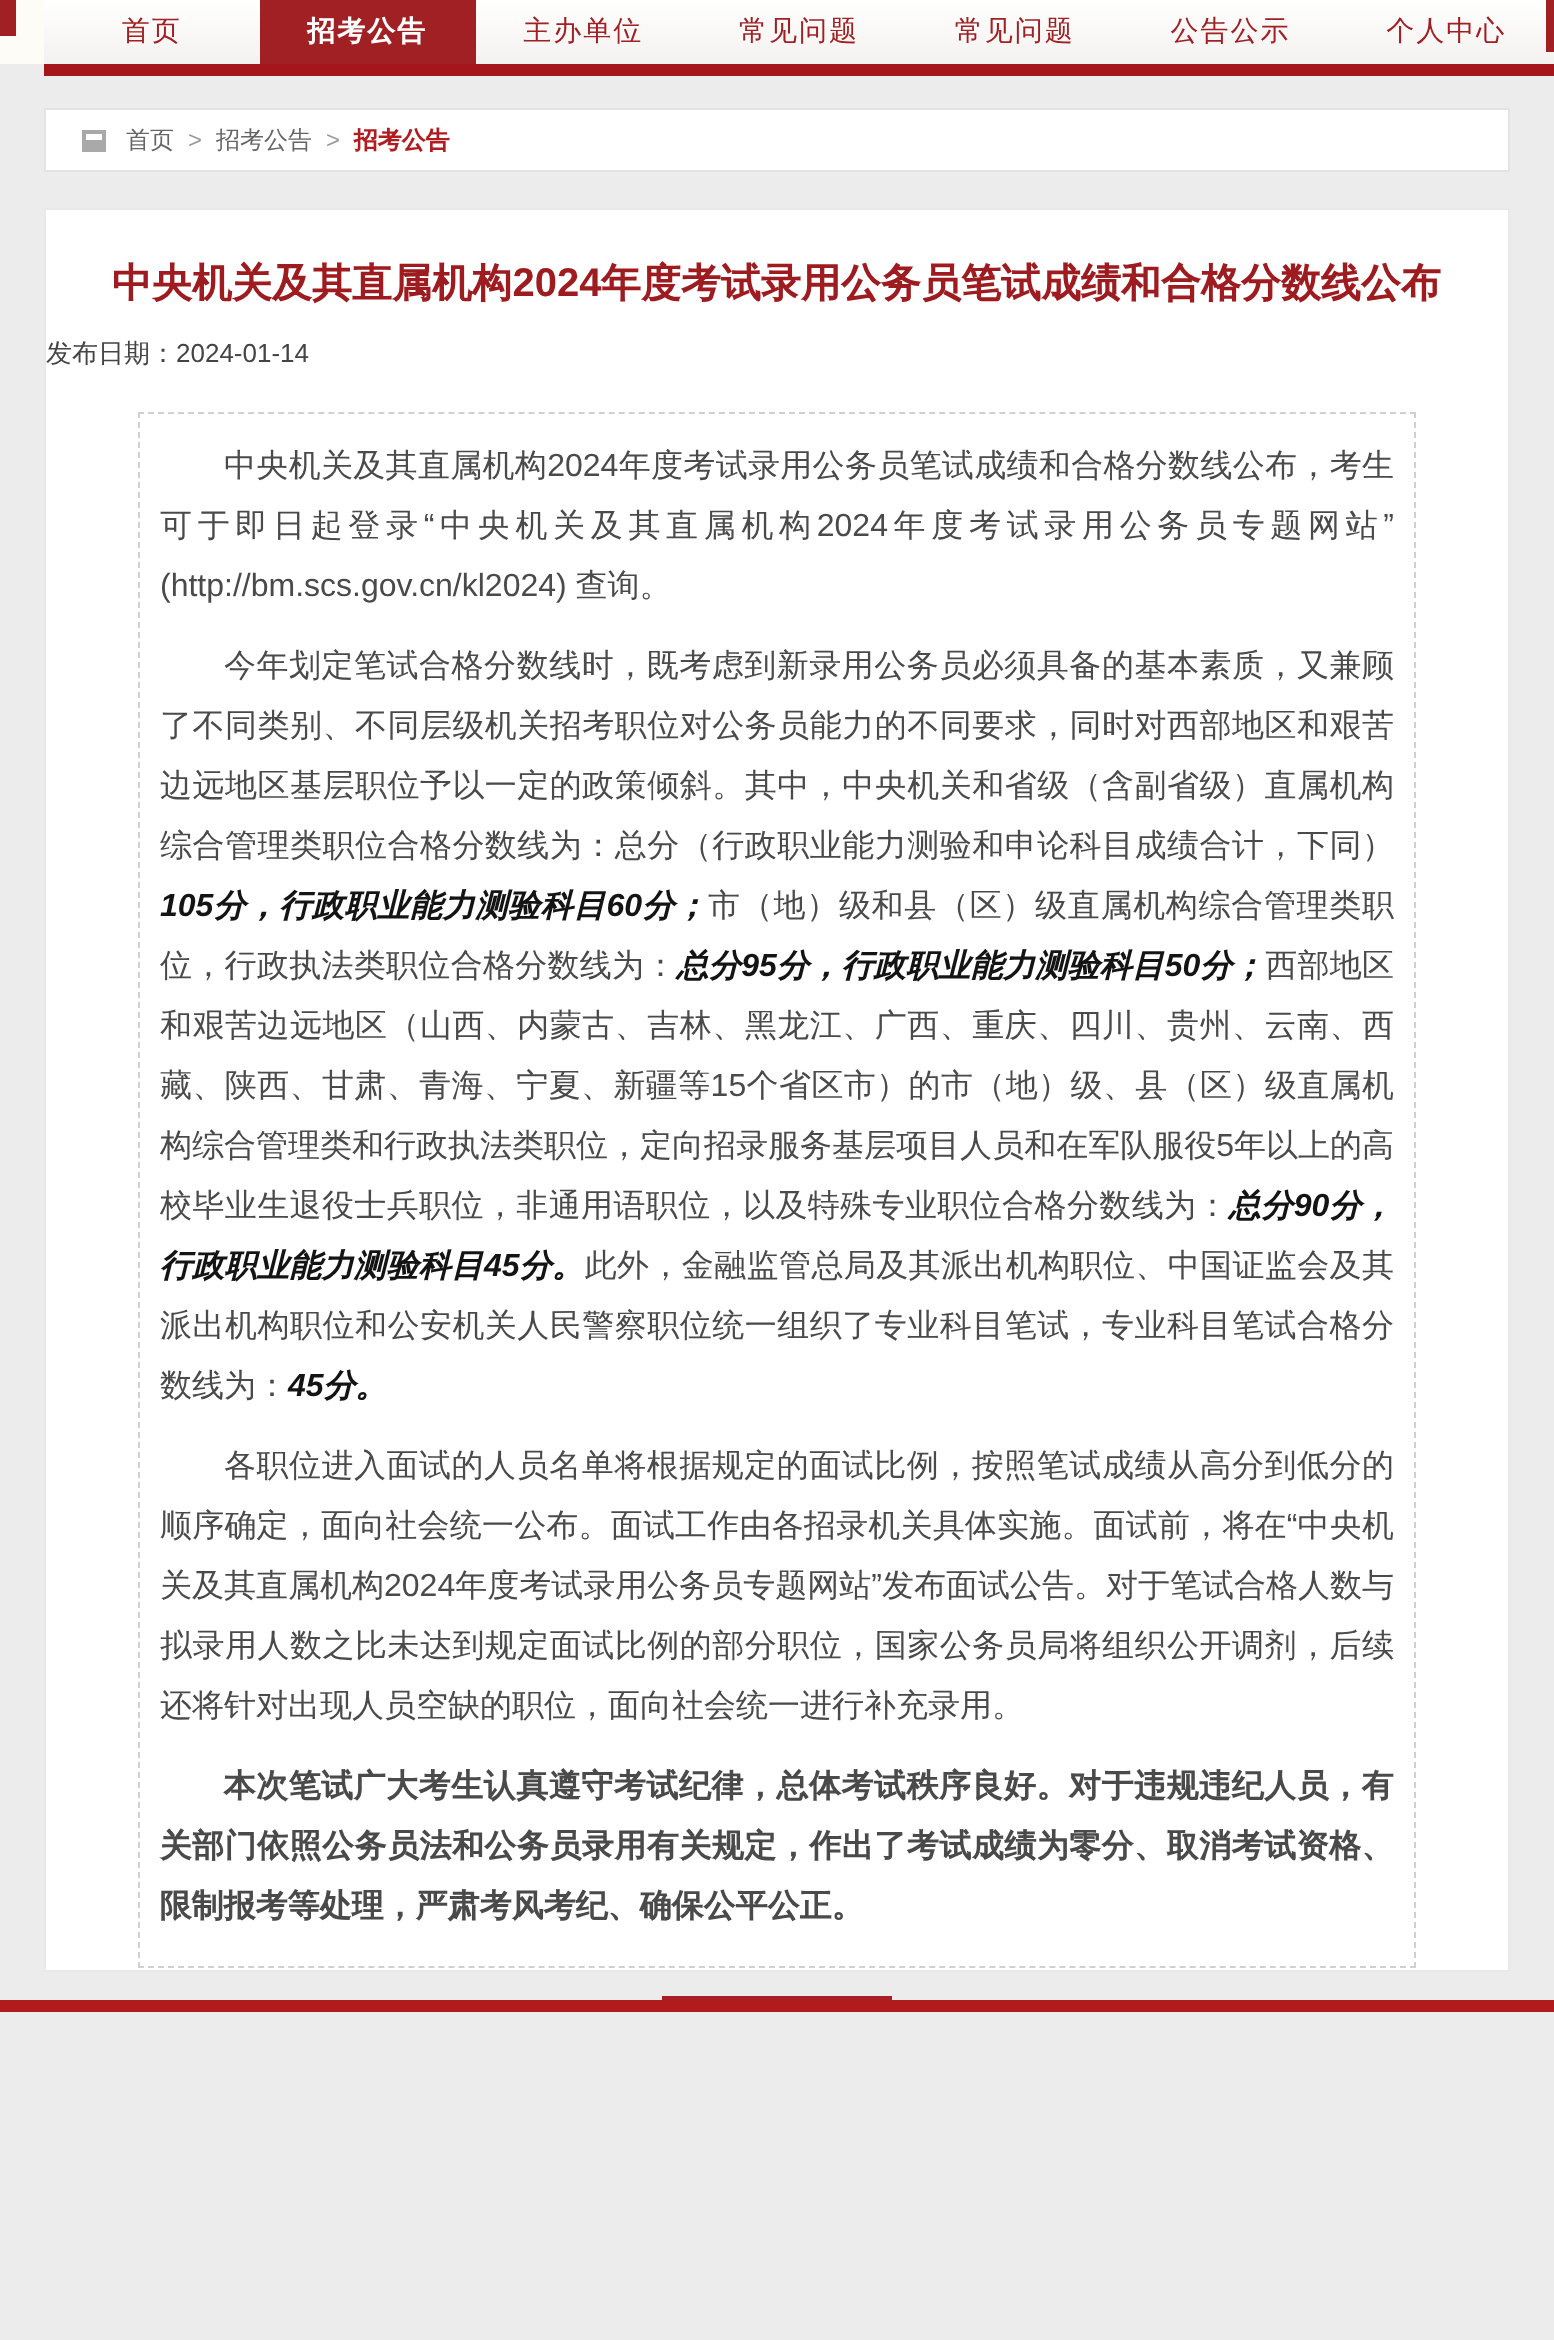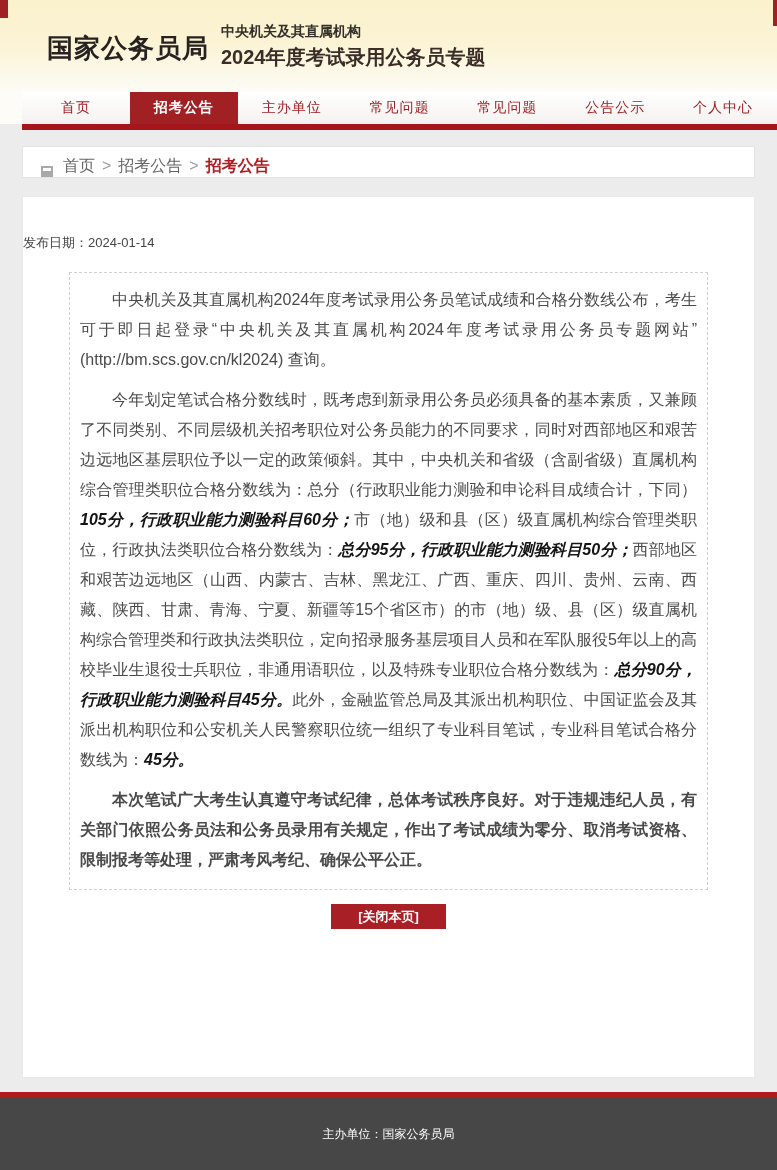--- a/index.html
+++ b/index.html
@@ -44,22 +44,22 @@
   .nav-tab.active { background:#a02024; color:#ffffff; font-weight:bold; }
   .underline-row { height:6px; background:#ececec; }
   .underline-row .bar { height:6px; margin-left:22px; background:#a5161c; }
 
   
   .main-area { height:962px; background:#ececec; overflow:hidden; }
 
   .breadcrumb-box {
     margin:16px 22px 0; height:32px; background:#ffffff;
     border:1px solid #e3e3e3;
-    display:flex; align-items:flex-end; padding-left:18px;
-    font-size:16px; color:#666666;
+    display:flex; align-items:center; padding-left:18px;
+    font-size:12px; color:#666666;
   }
   .crumb-icon {
     width:12px; height:11px; background:#a9a9a9; display:inline-block;
     margin-right:10px; position:relative;
   }
   .crumb-icon::after {
     content:""; position:absolute; left:2px; top:2px; right:2px; height:3px; background:#ffffff;
   }
   .crumb-sep { margin:0 7px; color:#999999; }
   .crumb-link { color:#666666; cursor:pointer; }
@@ -104,27 +104,20 @@
   }
 </style>
 </head>
 <body>
 
 <div class="page">
 
   <div class="corner-left"></div>
   <div class="corner-right"></div>
 
-  <header class="site-header">
-    <div class="site-logo">国家公务员局</div>
-    <div class="site-subtitle">
-      <div class="subtitle-small">中央机关及其直属机构</div>
-      <div class="subtitle-large">2024年度考试录用公务员专题</div>
-    </div>
-  </header>
 
   <div class="nav-row">
     <nav class="nav-tabs">
         <div class="nav-tab">首页</div>
         <div class="nav-tab active">招考公告</div>
         <div class="nav-tab">主办单位</div>
         <div class="nav-tab">常见问题</div>
         <div class="nav-tab">常见问题</div>
         <div class="nav-tab">公告公示</div>
         <div class="nav-tab">个人中心</div>
@@ -135,35 +128,34 @@
   </div>
 
   <div class="main-area">
 
     <div class="breadcrumb-box">
       <span class="crumb-icon"></span>
       <span id="breadcrumb-trail"><span class="crumb-link">首页</span><span class="crumb-sep">&gt;</span><span class="crumb-link">招考公告</span><span class="crumb-sep">&gt;</span><span class="crumb-current">招考公告</span></span>
     </div>
 
     <section class="article-card">
+      <h1 class="article-title">中央机关及其直属机构2024年度考试录用公务员笔试成绩和合格分数线公布</h1>
       <div class="article-date">
         <span>发布日期：</span><span>2024-01-14</span>
       </div>
 
       <div class="article-body" id="article-body">
           <p><span>中央机关及其直属机构2024年度考试录用公务员笔试成绩和合格分数线公布，考生可于即日起登录“中央机关及其直属机构2024年度考试录用公务员专题网站”(http://bm.scs.gov.cn/kl2024) 查询。</span></p>
           <p><span>今年划定笔试合格分数线时，既考虑到新录用公务员必须具备的基本素质，又兼顾了不同类别、不同层级机关招考职位对公务员能力的不同要求，同时对西部地区和艰苦边远地区基层职位予以一定的政策倾斜。其中，中央机关和省级（含副省级）直属机构综合管理类职位合格分数线为：总分（行政职业能力测验和申论科目成绩合计，下同）</span><b>105分，行政职业能力测验科目60分；</b><span>市（地）级和县（区）级直属机构综合管理类职位，行政执法类职位合格分数线为：</span><b>总分95分，行政职业能力测验科目50分；</b><span>西部地区和艰苦边远地区（山西、内蒙古、吉林、黑龙江、广西、重庆、四川、贵州、云南、西藏、陕西、甘肃、青海、宁夏、新疆等15个省区市）的市（地）级、县（区）级直属机构综合管理类和行政执法类职位，定向招录服务基层项目人员和在军队服役5年以上的高校毕业生退役士兵职位，非通用语职位，以及特殊专业职位合格分数线为：</span><b>总分90分，行政职业能力测验科目45分。</b><span>此外，金融监管总局及其派出机构职位、中国证监会及其派出机构职位和公安机关人民警察职位统一组织了专业科目笔试，专业科目笔试合格分数线为：</span><b>45分。</b></p>
+          <p><span>各职位进入面试的人员名单将根据规定的面试比例，按照笔试成绩从高分到低分的顺序确定，面向社会统一公布。面试工作由各招录机关具体实施。面试前，将在“中央机关及其直属机构2024年度考试录用公务员专题网站”发布面试公告。对于笔试合格人数与拟录用人数之比未达到规定面试比例的部分职位，国家公务员局将组织公开调剂，后续还将针对出现人员空缺的职位，面向社会统一进行补充录用。</span></p>
           <p><span>本次笔试广大考生认真遵守考试纪律，总体考试秩序良好。对于违规违纪人员，有关部门依照公务员法和公务员录用有关规定，作出了考试成绩为零分、取消考试资格、限制报考等处理，严肃考风考纪、确保公平公正。</span></p>
         </div>
 
       <div class="close-row">
         <button class="close-button">[关闭本页]</button>
       </div>
     </section>
 
   </div>
 
   <div class="footer-red-bar"></div>
-  <footer class="site-footer">
-    <span>主办单位：国家公务员局</span>
-  </footer>
 
 </div>
 
 </body></html>

